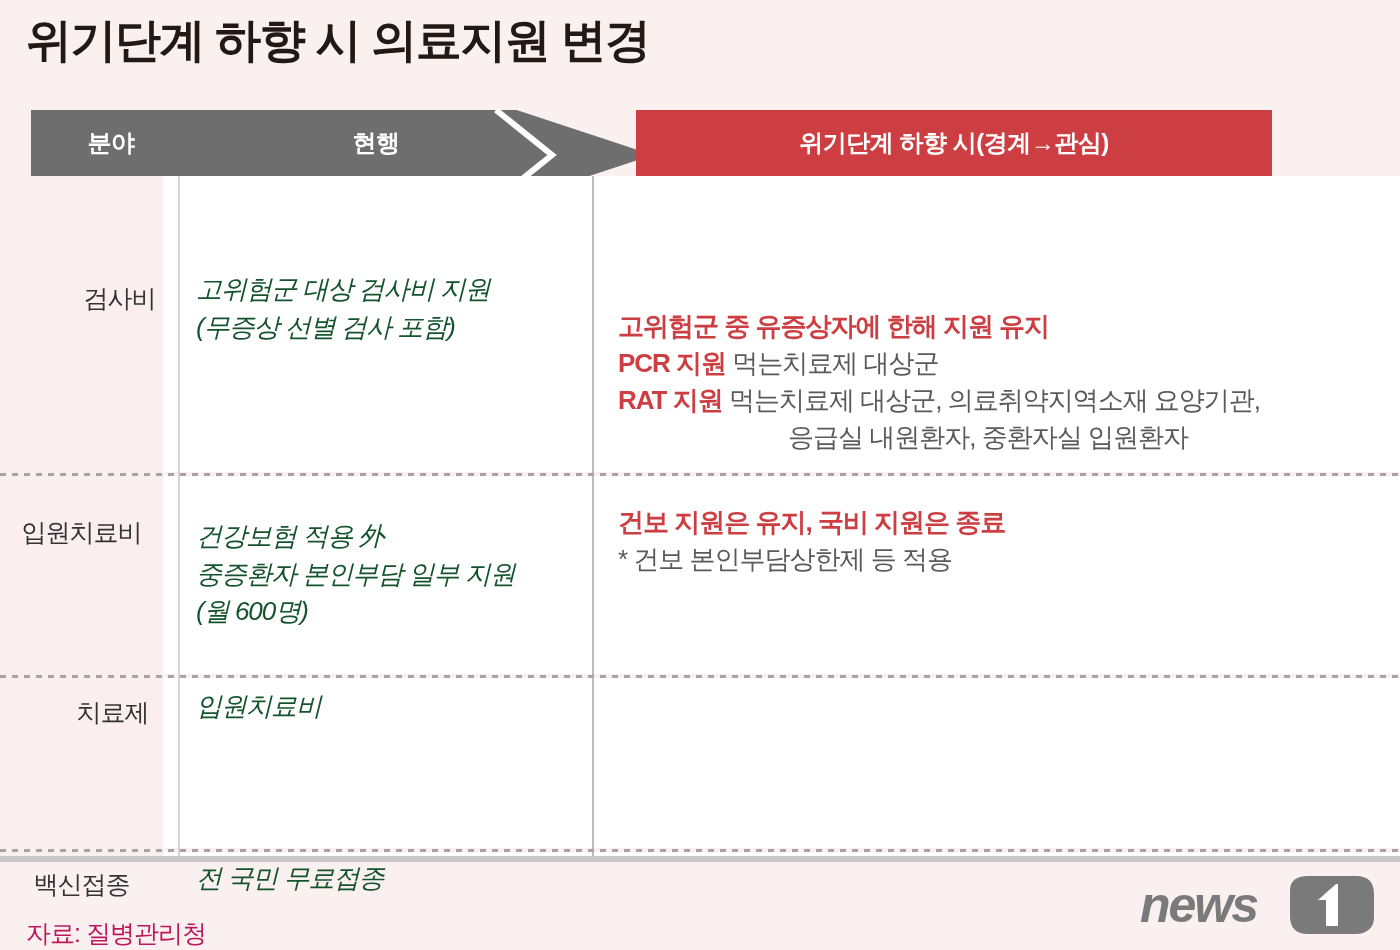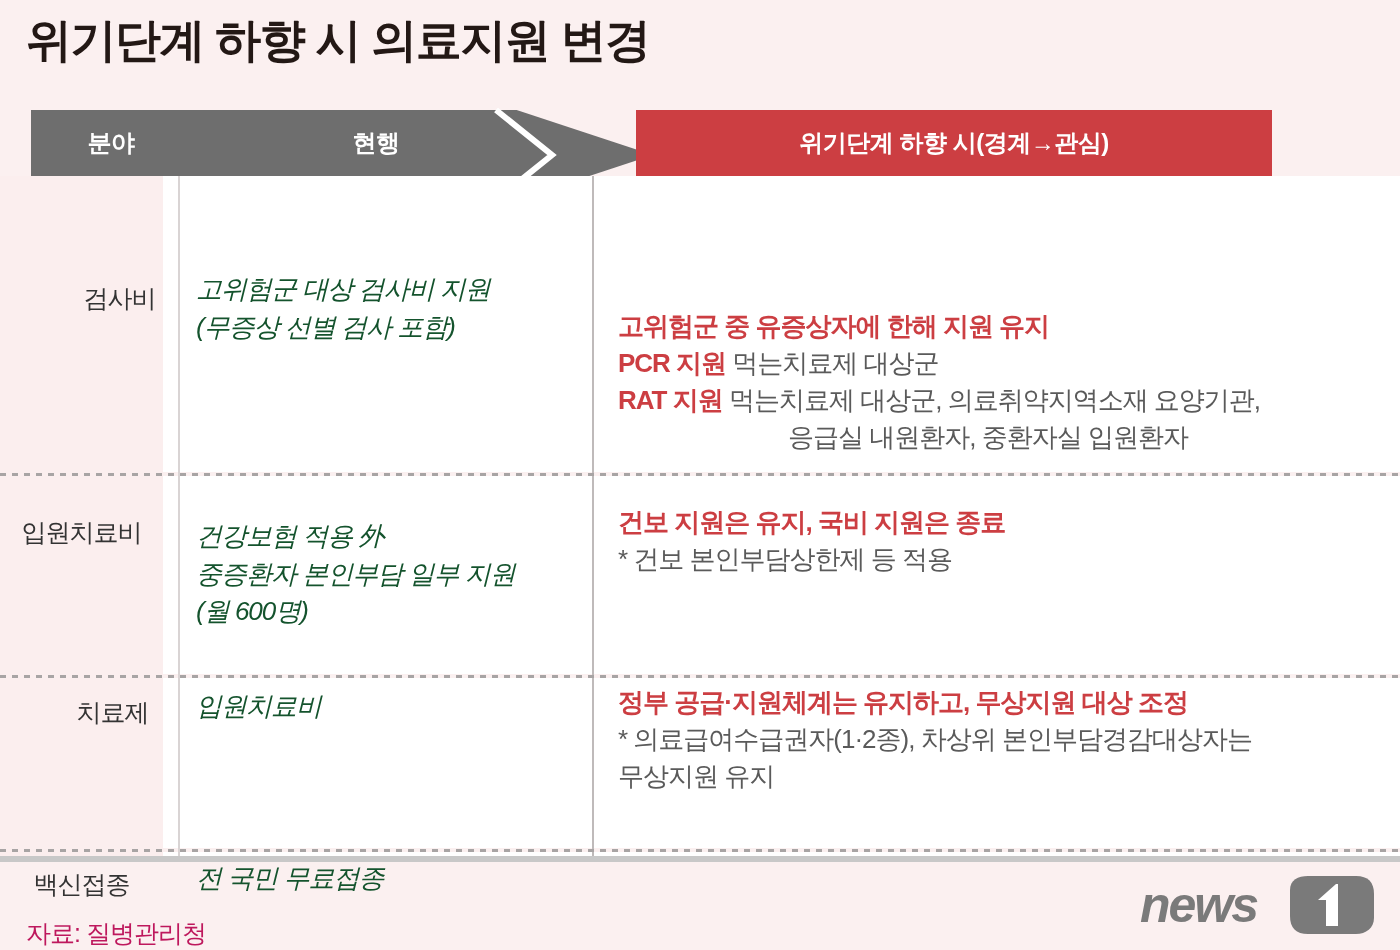--- a/index.html
+++ b/index.html
@@ -284,31 +284,20 @@
     </div>
 
     <div class="dash" style="top:499px;"></div>
 
     <div class="cell-cat" style="top:520px;padding-left:31px;">
       <span>치료제</span>
     </div>
     <div class="cell-cur" style="top:512px;">
       <span class="ln" style="display:block;">입원치료비</span>
     </div>
-    <div class="cell-new" style="top:508px;">
-      <span class="ln">
-        <span class="red">정부 공급·지원체계는 유지하고, 무상지원 대상 조정</span>
-      </span>
-      <span class="ln">
-        <span>* 의료급여수급권자(1·2종), 차상위 본인부담경감대상자는</span>
-      </span>
-      <span class="ln">
-        <span>무상지원 유지</span>
-      </span>
-    </div>
 
     <div class="dash" style="top:673px;"></div>
 
     <div class="cell-cat" style="top:692px;">
       <span>백신접종</span>
     </div>
     <div class="cell-cur" style="top:684px;">
       <span class="ln" style="display:block;">전 국민 무료접종</span>
     </div>
   </div>

